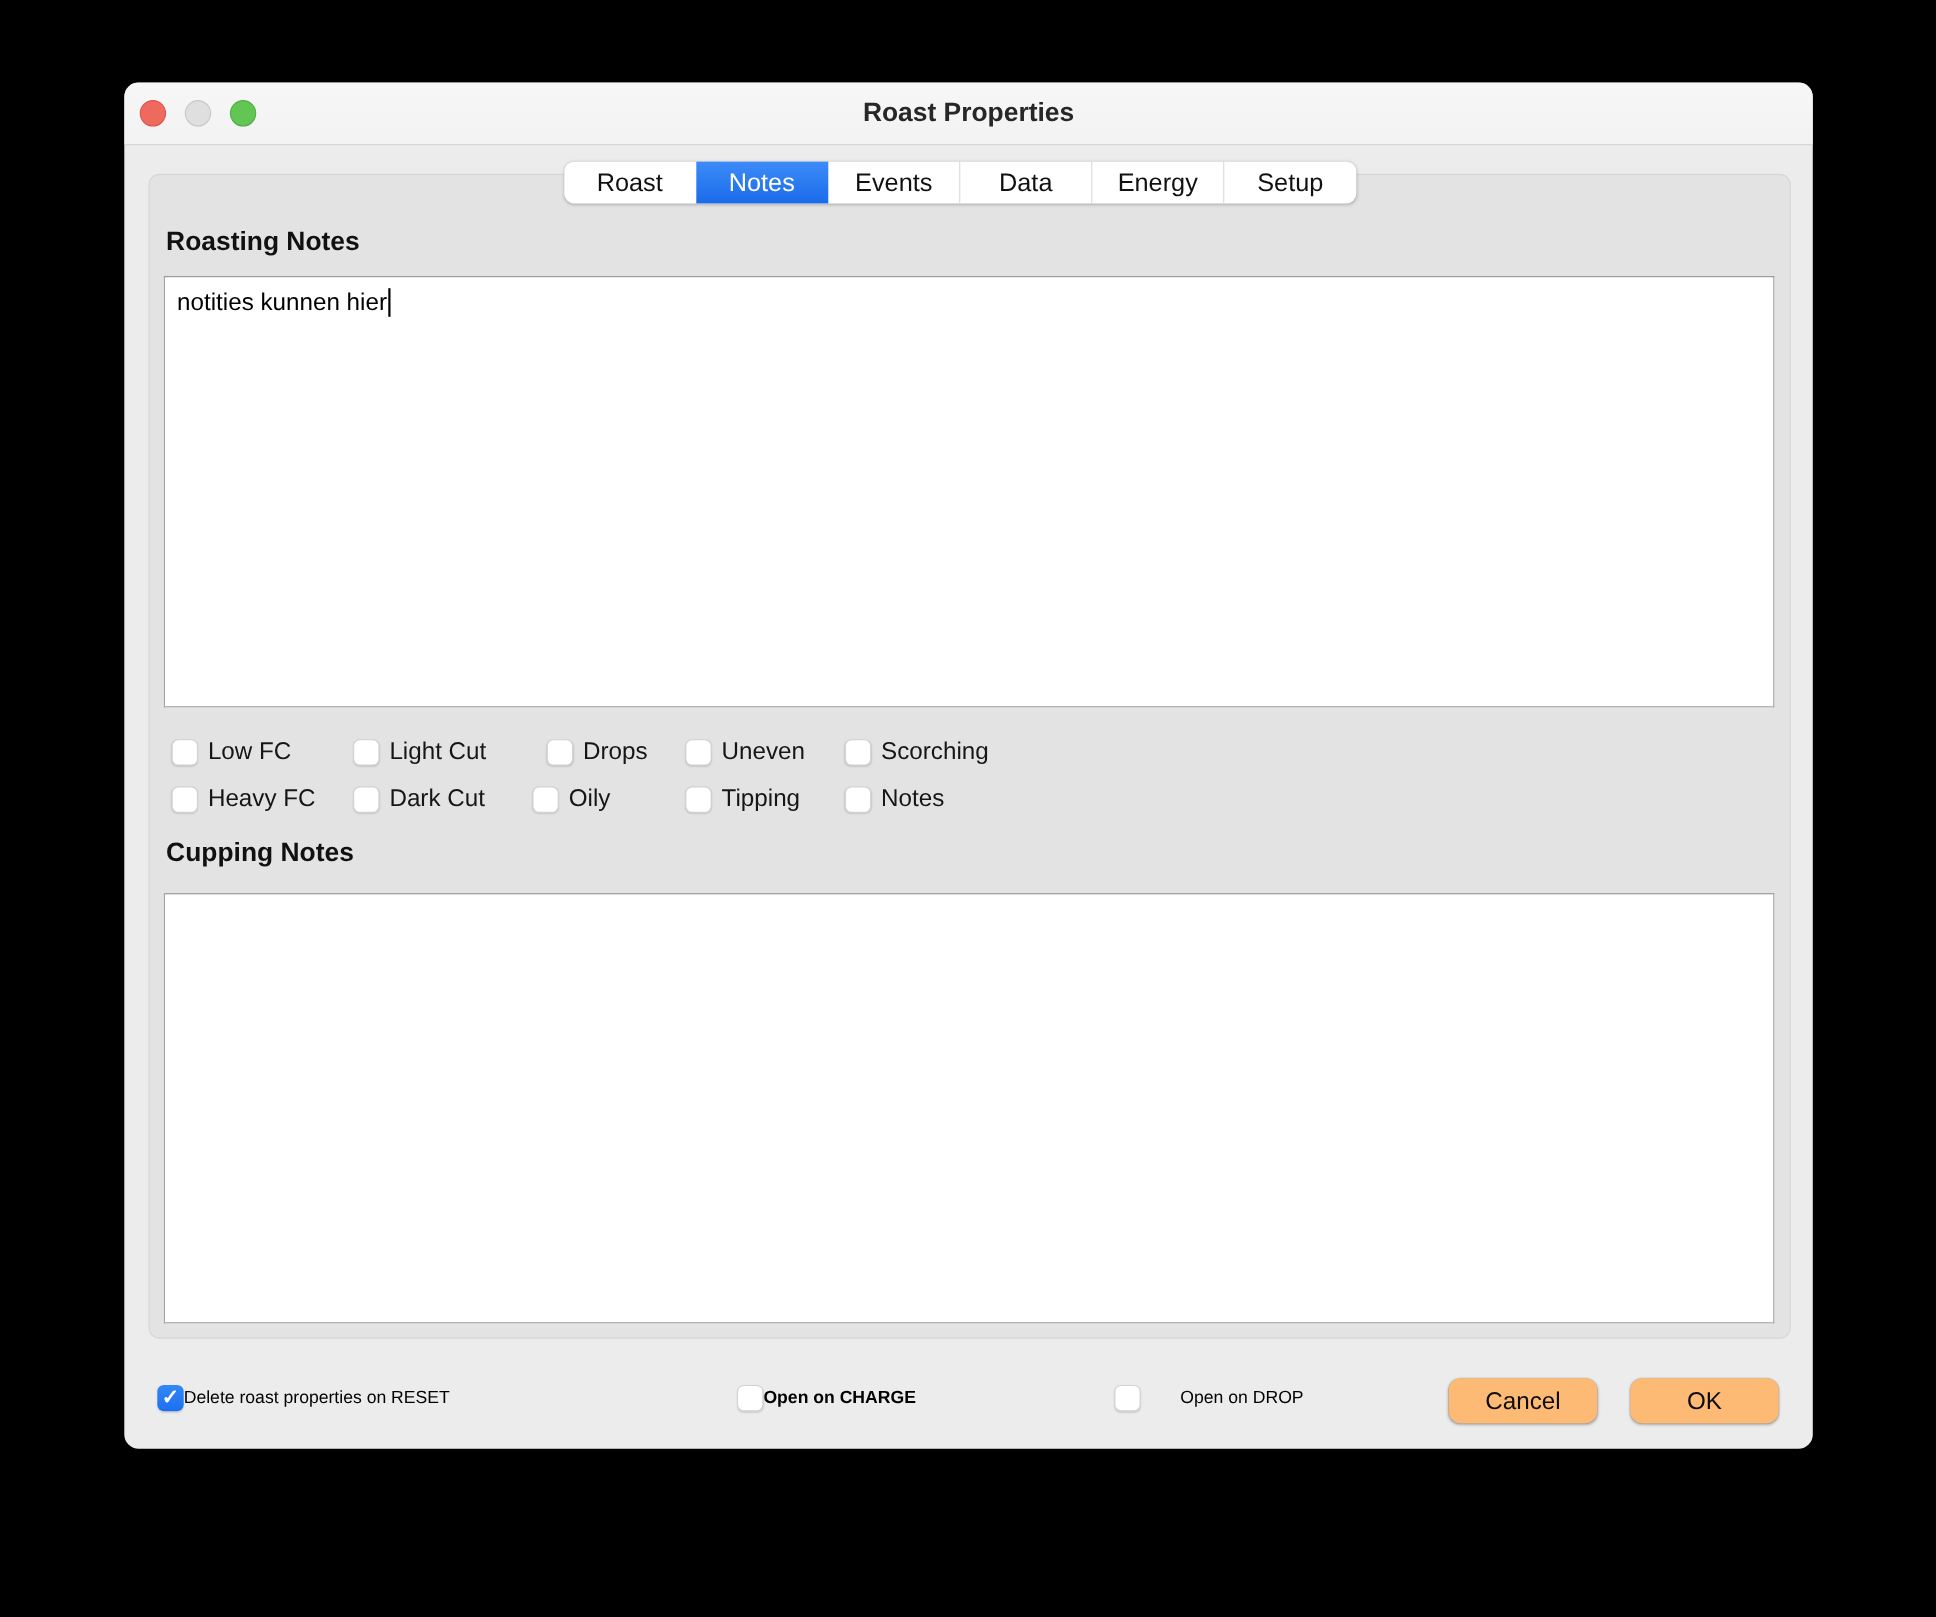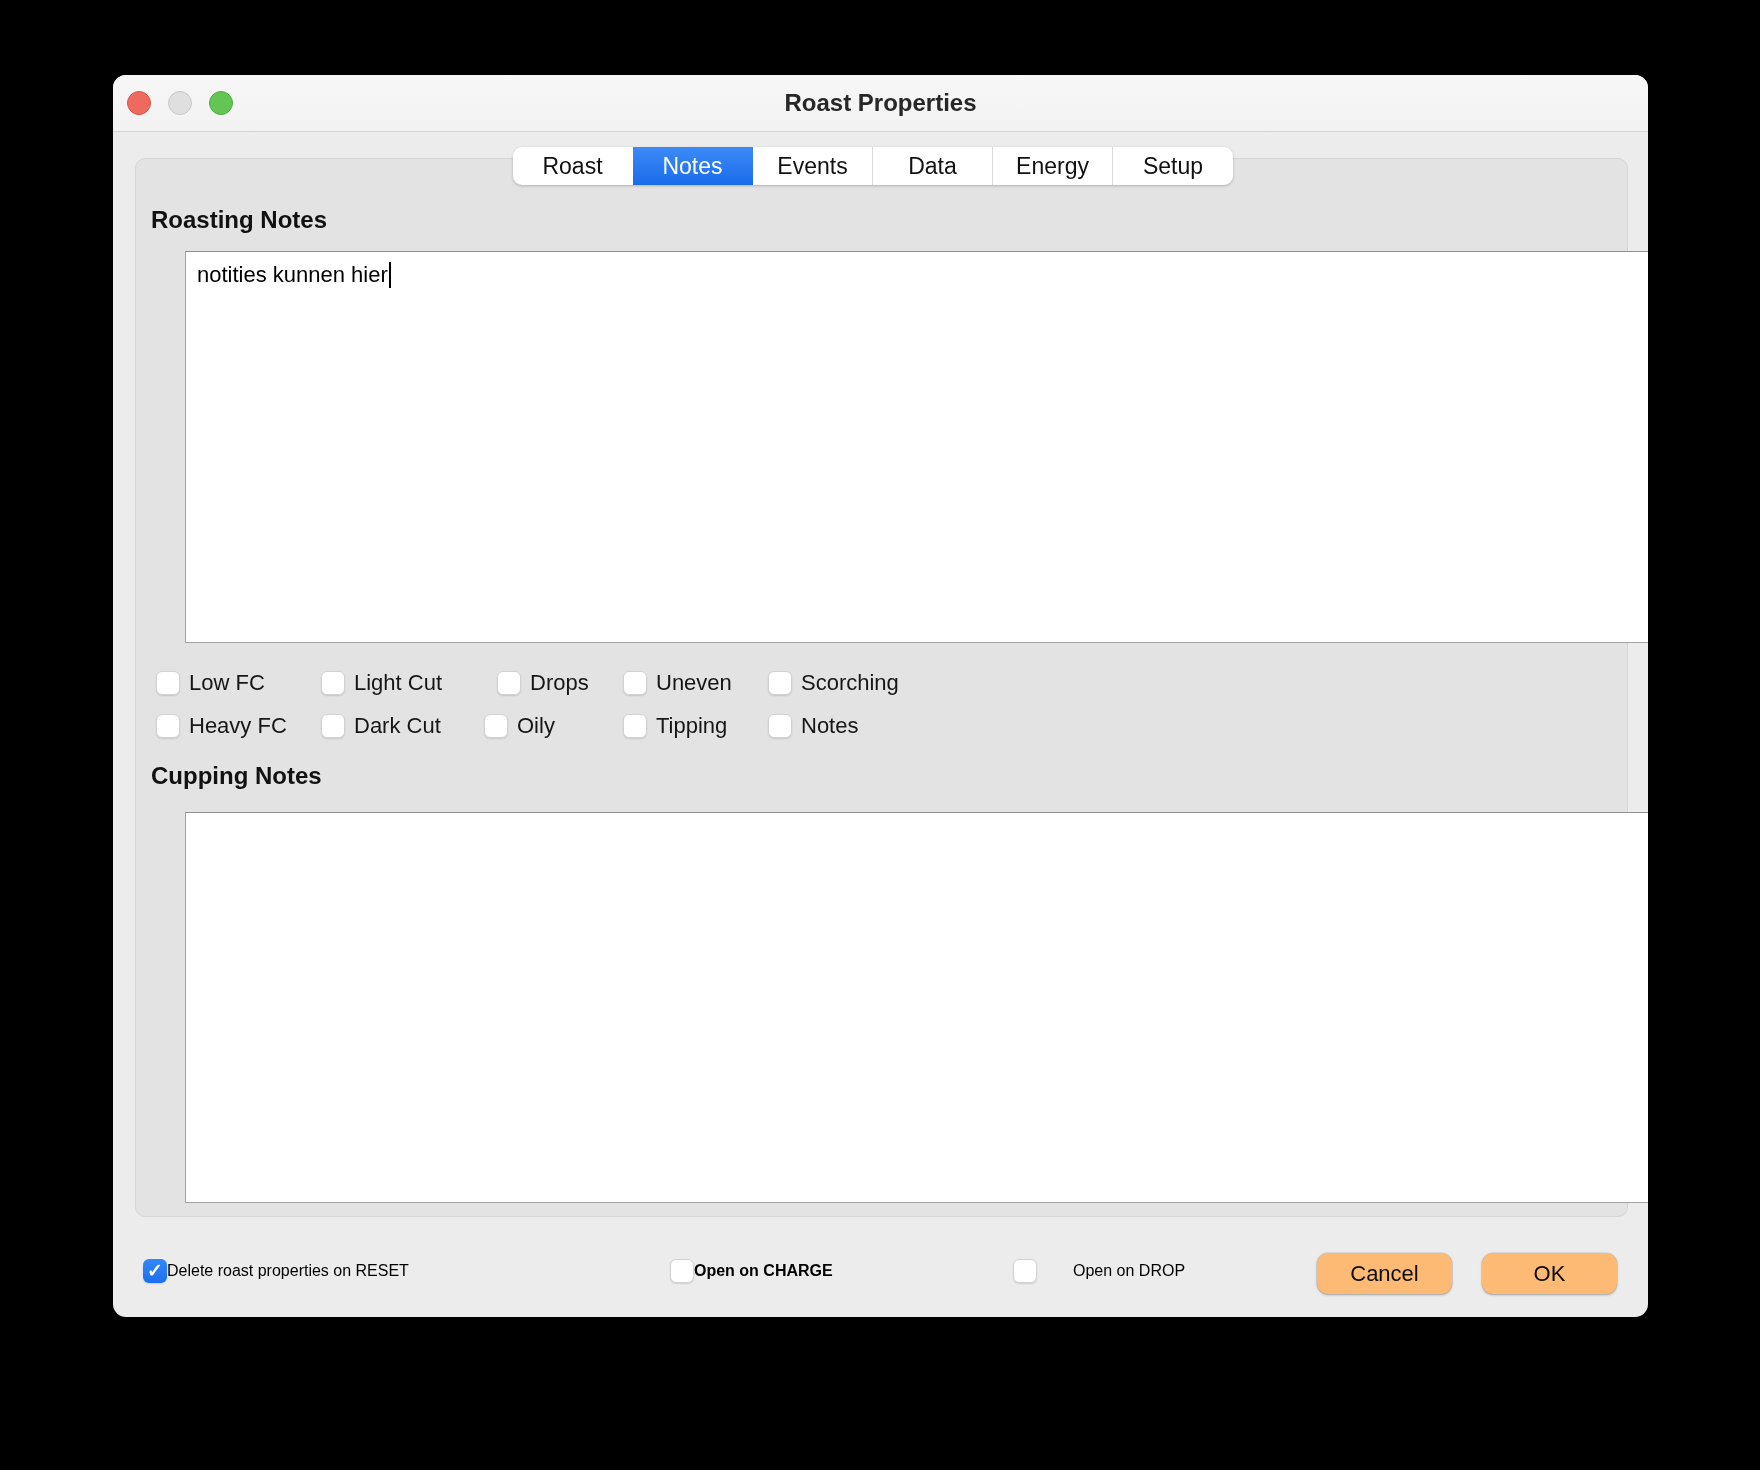--- a/index.html
+++ b/index.html
@@ -34,29 +34,29 @@
   .tab:has(+ .tab.active){border-right-color:transparent;}
 
   
   .frame{position:absolute;left:22px;top:83px;width:1493px;height:1059px;
     background:#e3e3e3;border:1px solid #d6d6d6;border-radius:10px;box-sizing:border-box;}
   .section-label{position:absolute;font-size:24px;font-weight:bold;color:#111;line-height:30px;}
   .lbl-roasting{left:15px;top:46px;}
   .lbl-cupping{left:15px;top:602px;}
   .notes-area{position:absolute;left:13px;width:1464px;background:#fff;
     border:1px solid #a3a3a3;border-top-color:#8f8f8f;box-sizing:border-box;
-    font-size:22px;color:#000;padding:9px 11px;line-height:28px;cursor:text;margin-left:36px;}
+    font-size:22px;color:#000;padding:9px 11px;line-height:28px;cursor:text;}
   .roasting-area{top:92px;height:392px;}
   .cupping-area{top:653px;height:391px;}
   .caret{display:inline-block;width:0;height:26px;border-left:2px solid #000;
     vertical-align:-6px;margin-left:1px;}
 
   
   .cb-row{position:absolute;height:26px;}
-  .cb-item{position:absolute;display:flex;align-items:center;height:26px;}
+  .cb-item{position:absolute;display:flex;align-items:flex-end;height:26px;}
   .cbox{width:24px;height:24px;border-radius:6px;background:#fff;border:1px solid #d2d2d2;
     box-sizing:border-box;box-shadow:0 1px 1.5px rgba(0,0,0,.12);flex:0 0 auto;}
   .cbox.checked{background:linear-gradient(#3287f8,#1c70ee);border:none;
     display:flex;align-items:center;justify-content:center;}
   .cbox.checked .mark{color:#fff;font-size:19px;font-weight:bold;line-height:1;
     transform:translateY(-1px);}
   .cb-item .cb-label{margin-left:9px;font-size:22px;color:#161616;white-space:nowrap;}
 
   
   .footer-item{position:absolute;display:flex;align-items:center;height:26px;top:1183px;}

